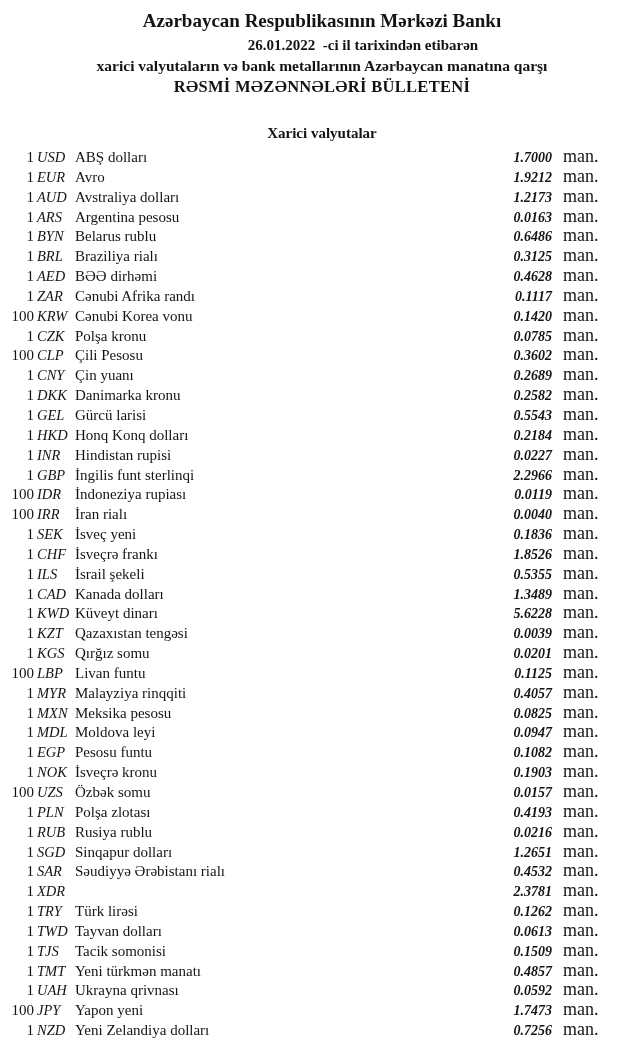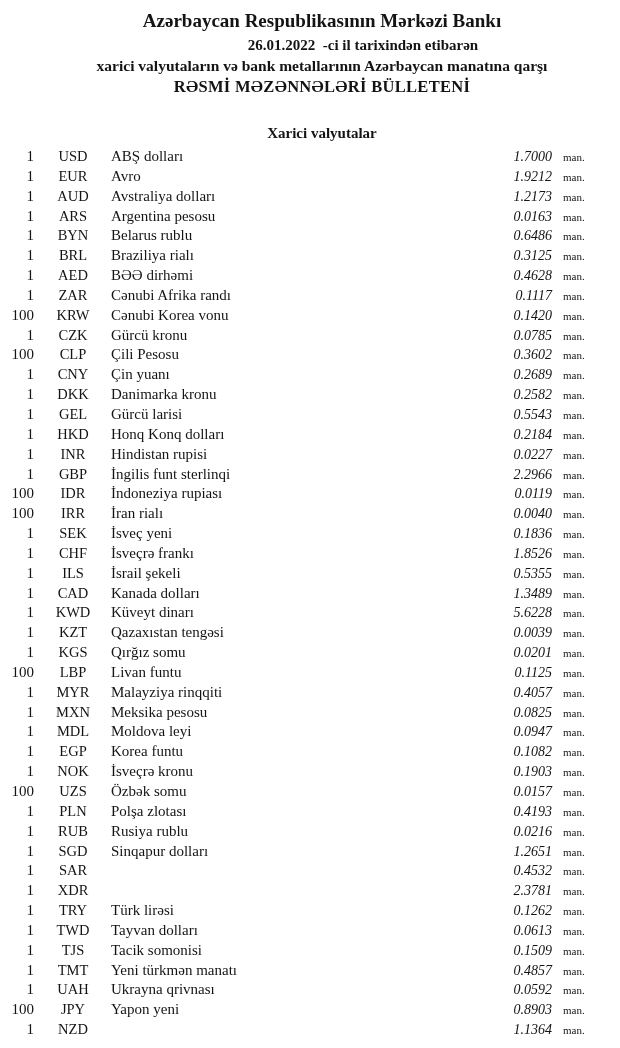--- a/index.html
+++ b/index.html
@@ -22,24 +22,24 @@
     transform:translateX(12px);
   }
   .rows{position:absolute;top:147px;left:0;width:620px;}
   .row{
     display:flex;align-items:baseline;
     height:19.85px;line-height:19.85px;
     font-size:15px;
     padding-right:20px;box-sizing:border-box;
   }
   .qty{width:34px;text-align:right;flex:none;}
-  .code{width:36px;margin-left:21px;text-align:center;flex:none;font-size:14.5px;}
-  .name{margin-left:20px;flex:none;white-space:nowrap;}
-  .rate{margin-left:auto;font-weight:normal;font-style:italic;font-size:14px;flex:none;}
-  .unit{width:37px;margin-left:11px;flex:none;font-size:11px;}
+  .code{width:36px;margin-left:3px;flex:none;font-size:14.5px;font-style:italic;}
+  .name{margin-left:2px;flex:none;white-space:nowrap;}
+  .rate{margin-left:auto;font-weight:bold;font-style:italic;font-size:14px;flex:none;}
+  .unit{width:37px;margin-left:11px;flex:none;font-size:18px;}
 </style>
 </head>
 <body>
 
 <div class="page">
 
   <div class="hdr">
     <div class="h1">Azərbaycan Respublikasının Mərkəzi Bankı</div>
     <div class="date">26.01.2022  -ci il tarixindən etibarən</div>
     <div class="sub">xarici valyutaların və bank metallarının Azərbaycan manatına qarşı</div>
@@ -117,21 +117,21 @@
       <span class="qty">100</span>
       <span class="code">KRW</span>
       <span class="name">Cənubi Korea vonu</span>
       <span class="rate">0.1420</span>
       <span class="unit">man.</span>
     </div>
 
     <div class="row">
       <span class="qty">1</span>
       <span class="code">CZK</span>
-      <span class="name">Gürcü kronu</span>
+      <span class="name">Polşa kronu</span>
       <span class="rate">0.0785</span>
       <span class="unit">man.</span>
     </div>
 
     <div class="row">
       <span class="qty">100</span>
       <span class="code">CLP</span>
       <span class="name">Çili Pesosu</span>
       <span class="rate">0.3602</span>
       <span class="unit">man.</span>
@@ -285,21 +285,21 @@
       <span class="qty">1</span>
       <span class="code">MDL</span>
       <span class="name">Moldova leyi</span>
       <span class="rate">0.0947</span>
       <span class="unit">man.</span>
     </div>
 
     <div class="row">
       <span class="qty">1</span>
       <span class="code">EGP</span>
-      <span class="name">Korea funtu</span>
+      <span class="name">Pesosu funtu</span>
       <span class="rate">0.1082</span>
       <span class="unit">man.</span>
     </div>
 
     <div class="row">
       <span class="qty">1</span>
       <span class="code">NOK</span>
       <span class="name">İsveçrə kronu</span>
       <span class="rate">0.1903</span>
       <span class="unit">man.</span>
@@ -333,20 +333,21 @@
       <span class="qty">1</span>
       <span class="code">SGD</span>
       <span class="name">Sinqapur dolları</span>
       <span class="rate">1.2651</span>
       <span class="unit">man.</span>
     </div>
 
     <div class="row">
       <span class="qty">1</span>
       <span class="code">SAR</span>
+      <span class="name">Səudiyyə Ərəbistanı rialı</span>
       <span class="rate">0.4532</span>
       <span class="unit">man.</span>
     </div>
 
     <div class="row">
       <span class="qty">1</span>
       <span class="code">XDR</span>
       <span class="rate">2.3781</span>
       <span class="unit">man.</span>
     </div>
@@ -388,25 +389,26 @@
       <span class="code">UAH</span>
       <span class="name">Ukrayna qrivnası</span>
       <span class="rate">0.0592</span>
       <span class="unit">man.</span>
     </div>
 
     <div class="row">
       <span class="qty">100</span>
       <span class="code">JPY</span>
       <span class="name">Yapon yeni</span>
-      <span class="rate">0.8903</span>
+      <span class="rate">1.7473</span>
       <span class="unit">man.</span>
     </div>
 
     <div class="row">
       <span class="qty">1</span>
       <span class="code">NZD</span>
-      <span class="rate">1.1364</span>
+      <span class="name">Yeni Zelandiya dolları</span>
+      <span class="rate">0.7256</span>
       <span class="unit">man.</span>
     </div>
   </div>
 
 </div>
 
 </body></html>

